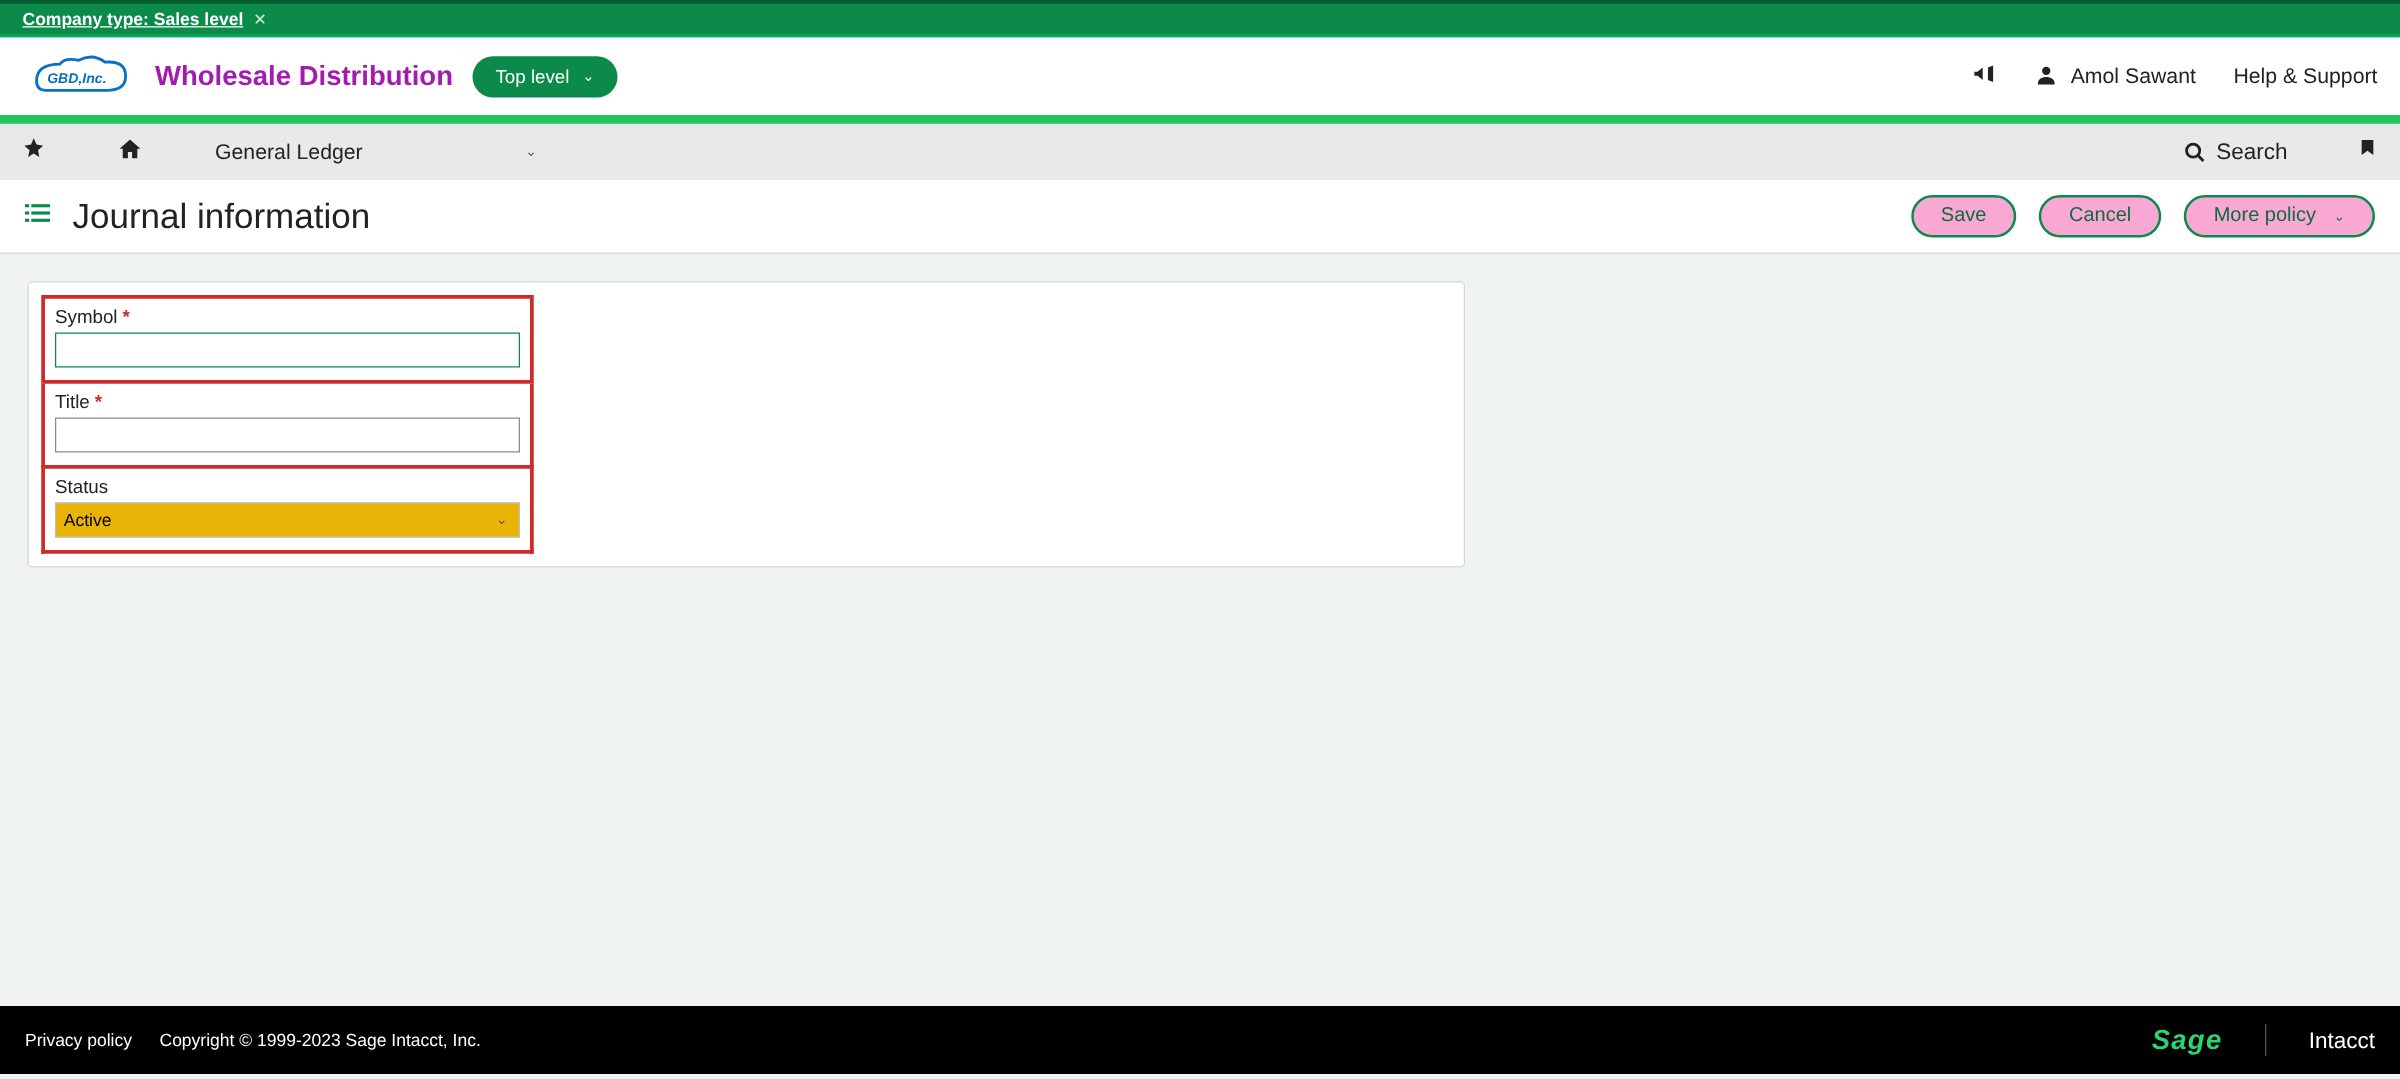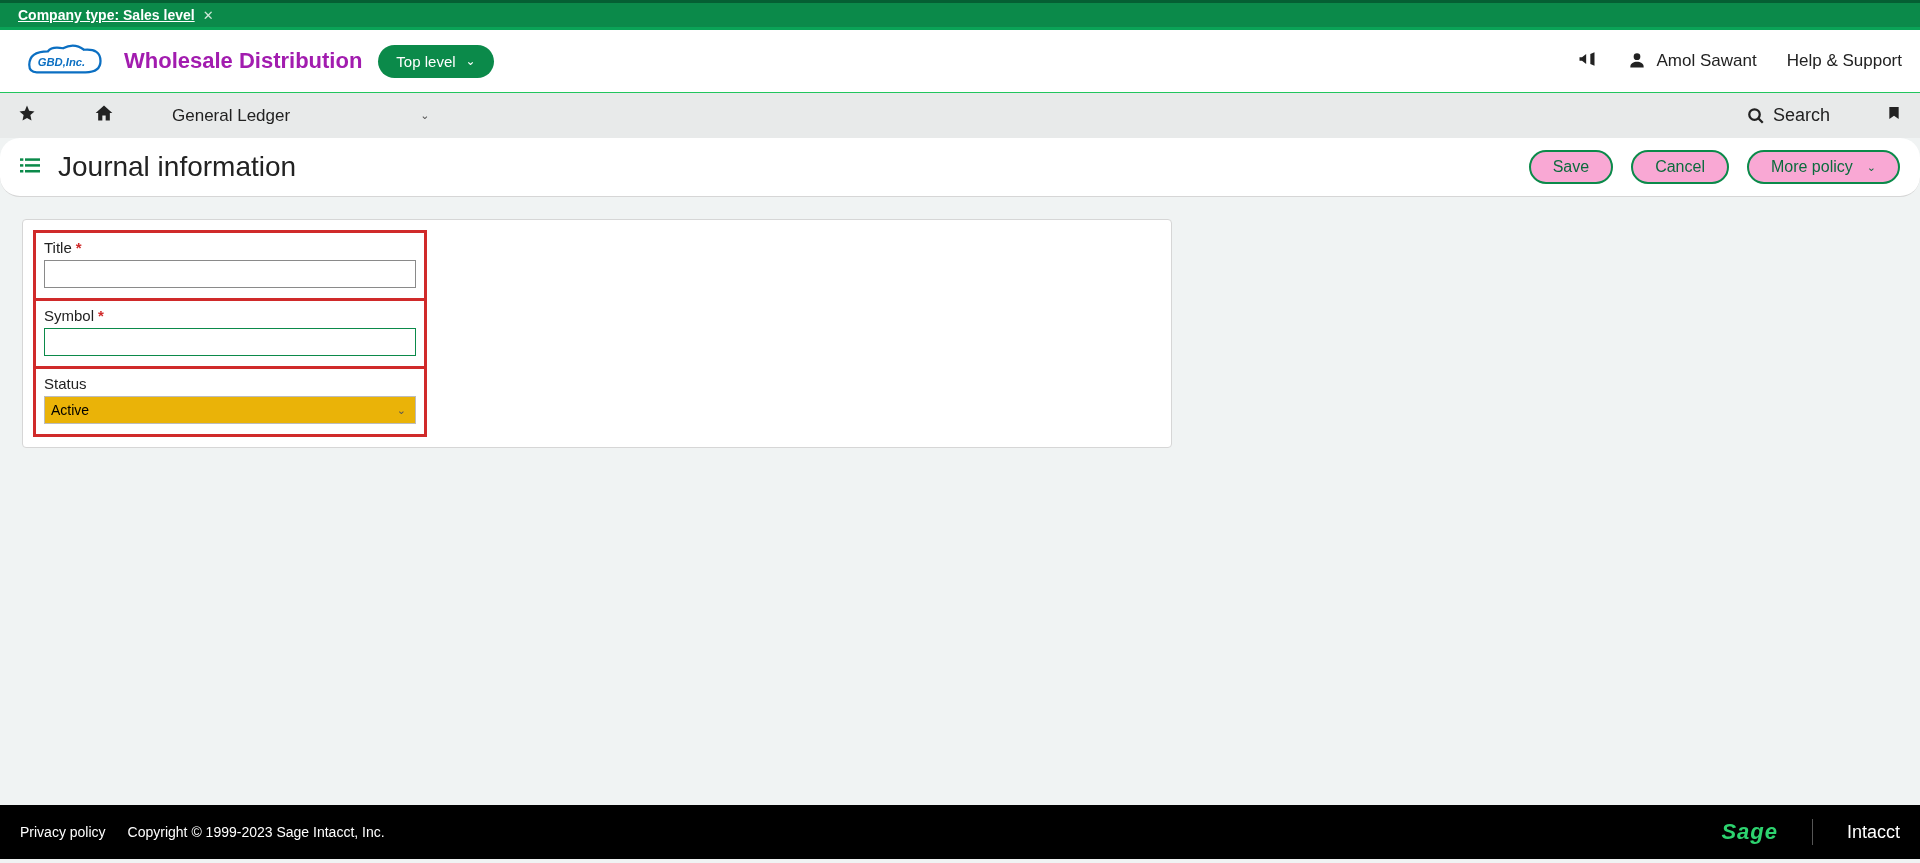--- a/index.html
+++ b/index.html
@@ -47,41 +47,39 @@
   .header-right { display: flex; align-items: center; gap: 30px; }
   .header-icon { font-size: 18px; color: #222; cursor: pointer; }
   .user-block { display: flex; align-items: center; gap: 10px; cursor: pointer; }
   .user-name { font-size: 17px; }
   .help-link { font-size: 17px; cursor: pointer; }
 
   
   .nav-bar {
     background: #e8eaea;
     display: flex;
-    align-items: center;
     padding: 10px 18px;
     gap: 28px;
-    border-top: 1px solid #22c55e;
+    border-top: 7px solid #22c55e;
   }
   .nav-icon { font-size: 18px; cursor: pointer; }
   .nav-dropdown { display: flex; align-items: center; gap: 130px; font-size: 17px; cursor: pointer; margin-left: 30px;}
   .nav-dropdown .chev { font-size: 11px; color: #555;}
   .nav-spacer { flex: 1; }
   .nav-search { display: flex; align-items: center; gap: 8px; font-size: 18px; cursor: pointer; }
   .nav-bookmark { font-size: 18px; cursor: pointer; margin-left: 28px; }
 
   
   .page-title-row {
     background: #fff;
     display: flex;
     align-items: center;
     padding: 12px 20px;
     border-bottom: 1px solid #d6d6d6;
     gap: 18px;
-    border-radius: 20px;
   }
   .menu-icon { color: #0b8a4a; font-size: 20px; cursor: pointer; }
   .page-title { font-size: 28px; font-weight: normal; }
   .title-spacer { flex: 1; }
   .action-btn {
     background: #f9a8d4;
     color: #0b6b3d;
     border: 2px solid #0b8a4a;
     border-radius: 22px;
     padding: 6px 22px;
@@ -236,30 +234,30 @@
     <span>More policy</span>
     <span class="chev">⌄</span>
   </button>
 </div>
 
 <div class="content-area">
   <div class="card">
 
     <div class="field-group">
       <div class="field-label">
+        <span>Symbol</span><span class="req">*</span>
+      </div>
+      <input type="text" class="text-input focused" value="" style="">
+    </div>
+
+    <div class="field-group">
+      <div class="field-label">
         <span>Title</span><span class="req">*</span>
       </div>
       <input type="text" class="text-input" value="" style="">
-    </div>
-
-    <div class="field-group">
-      <div class="field-label">
-        <span>Symbol</span><span class="req">*</span>
-      </div>
-      <input type="text" class="text-input focused" value="" style="">
     </div>
 
     <div class="field-group">
       <div class="field-label">Status</div>
       <div class="select-wrap">
         <input type="text" readonly="" class="select-input" value="Active" style="">
         <span class="select-chev">⌄</span>
       </div>
     </div>
 

